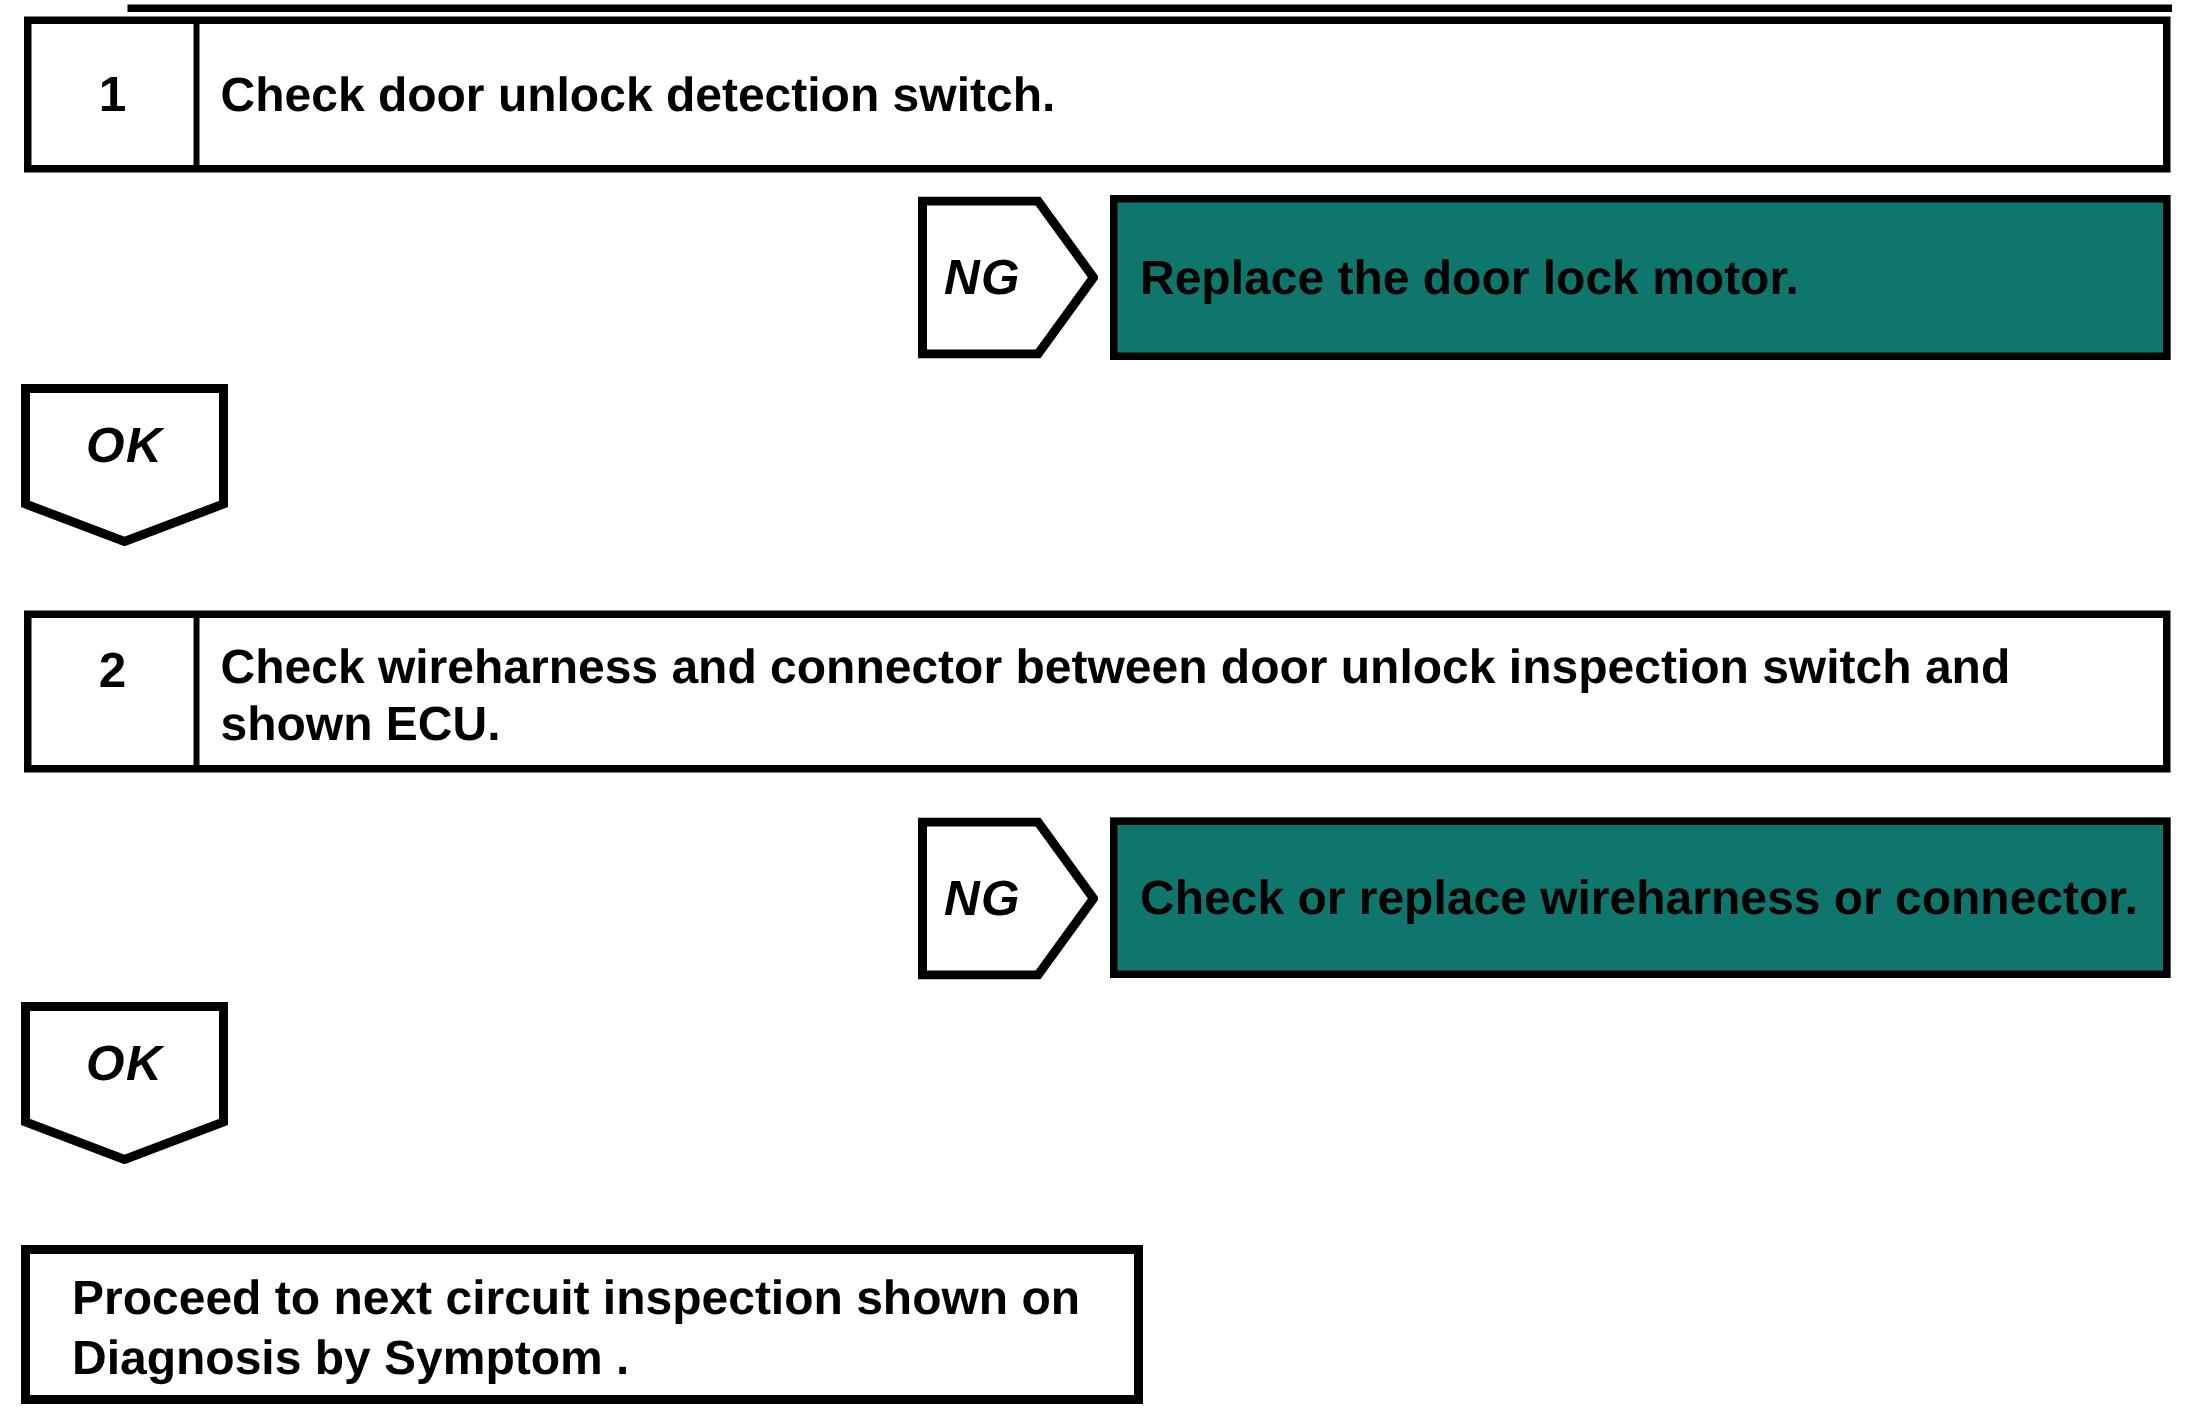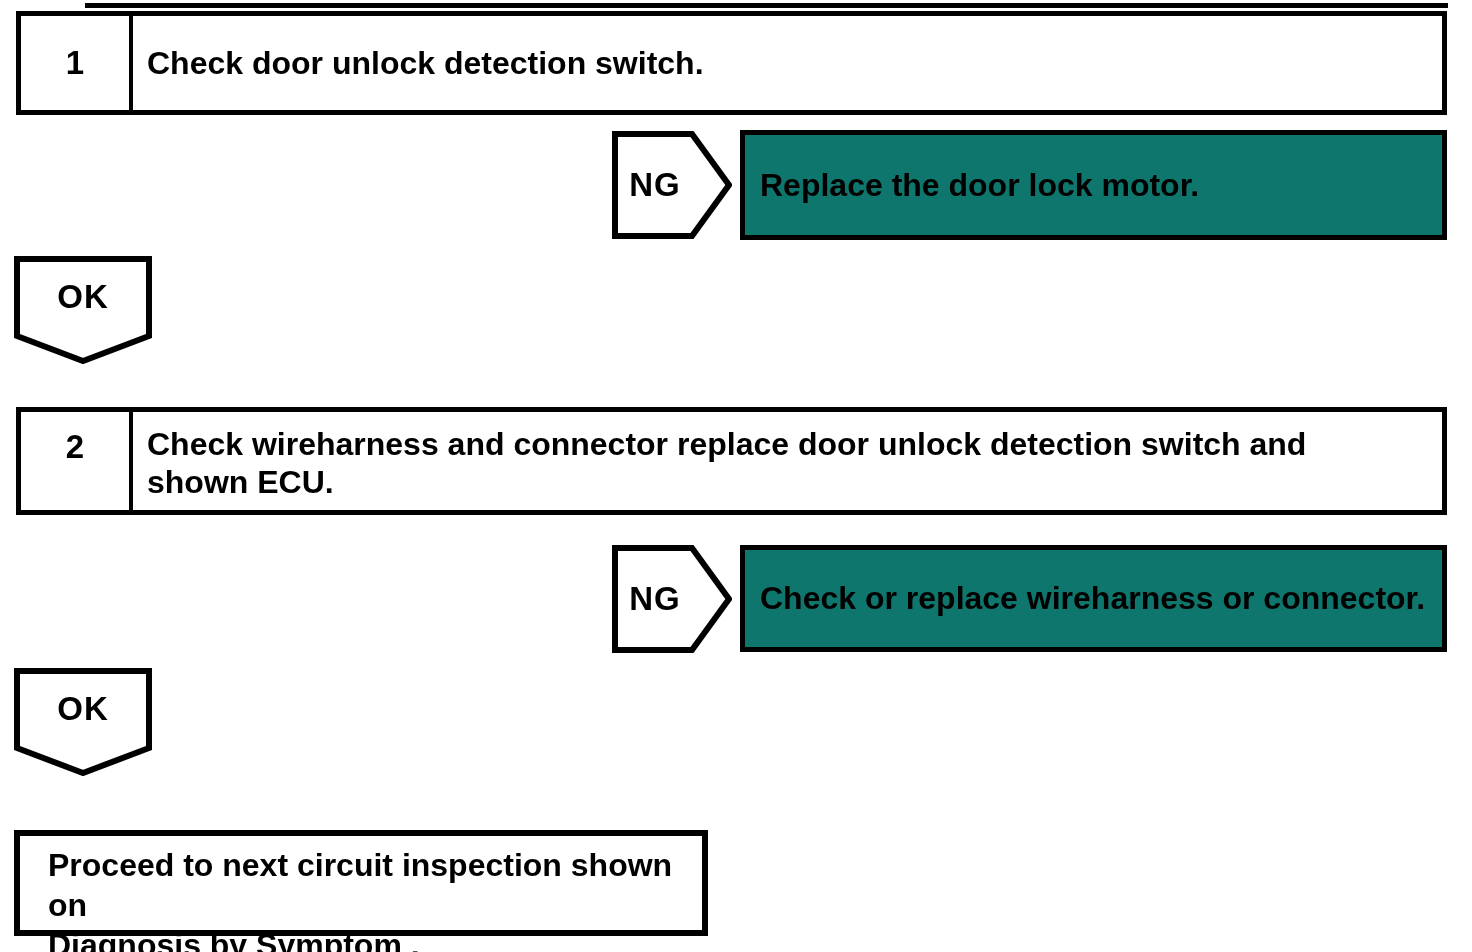--- a/index.html
+++ b/index.html
@@ -37,21 +37,21 @@
   .step2 .num-cell { align-items: flex-start; padding-top: 16px; }
   .step-text {
     flex: 1;
     font-size: 32px;
     padding-left: 14px;
   }
   .step1 .step-text { display: flex; align-items: center; }
   .step2 .step-text { padding-top: 13px; line-height: 38px; }
 
   
-  .conn { width: 138px; height: 120px; }
+  .conn { width: 138px; height: 120px; font-style: italic; }
   .conn svg { position: absolute; left: 0; top: 0; }
   .conn .conn-label {
     position: absolute;
     display: flex; align-items: center; justify-content: center;
     font-size: 33px;
     letter-spacing: 1px;
   }
   .ng1 { left: 612px; top: 131px; width: 120px; }
   .ng2 { left: 612px; top: 545px; width: 120px; }
   .ng-label-area { left: 0; top: 0; width: 86px; height: 108px; }
@@ -67,21 +67,21 @@
     display: flex; align-items: center;
     font-size: 32px;
     padding-left: 15px;
   }
   .result1 { top: 130px; height: 110px; }
   .result2 { top: 545px; height: 107px; }
 
   
   .final-box {
     left: 14px; top: 830px;
-    width: 694px; height: 106px;
+    width: 748px; height: 106px;
     border: 6px solid #000;
     background: #fff;
     font-size: 32px;
     line-height: 40px;
     padding: 9px 10px 0 28px;
   }
 </style>
 </head>
 <body>
 
@@ -106,21 +106,21 @@
 <div class="abs conn ok1">
   <svg width="138" height="108" viewBox="0 0 138 108">
     <polygon points="3,3 135,3 135,80 69,105 3,80" fill="#ffffff" stroke="#000000" stroke-width="6"></polygon>
   </svg>
   <span class="conn-label ok-label-area">OK</span>
 </div>
 
 <div class="abs step-box step2">
   <div class="num-cell">2</div>
   <div class="step-text">
-    <div>Check wireharness and connector replace door unlock detection switch and</div>
+    <div>Check wireharness and connector between door unlock inspection switch and</div>
     <div>shown ECU.</div>
   </div>
 </div>
 
 <div class="abs conn ng2">
   <svg width="120" height="108" viewBox="0 0 120 108">
     <polygon points="3,3 80,3 117,54 80,105 3,105" fill="#ffffff" stroke="#000000" stroke-width="6"></polygon>
   </svg>
   <span class="conn-label ng-label-area">NG</span>
 </div>

